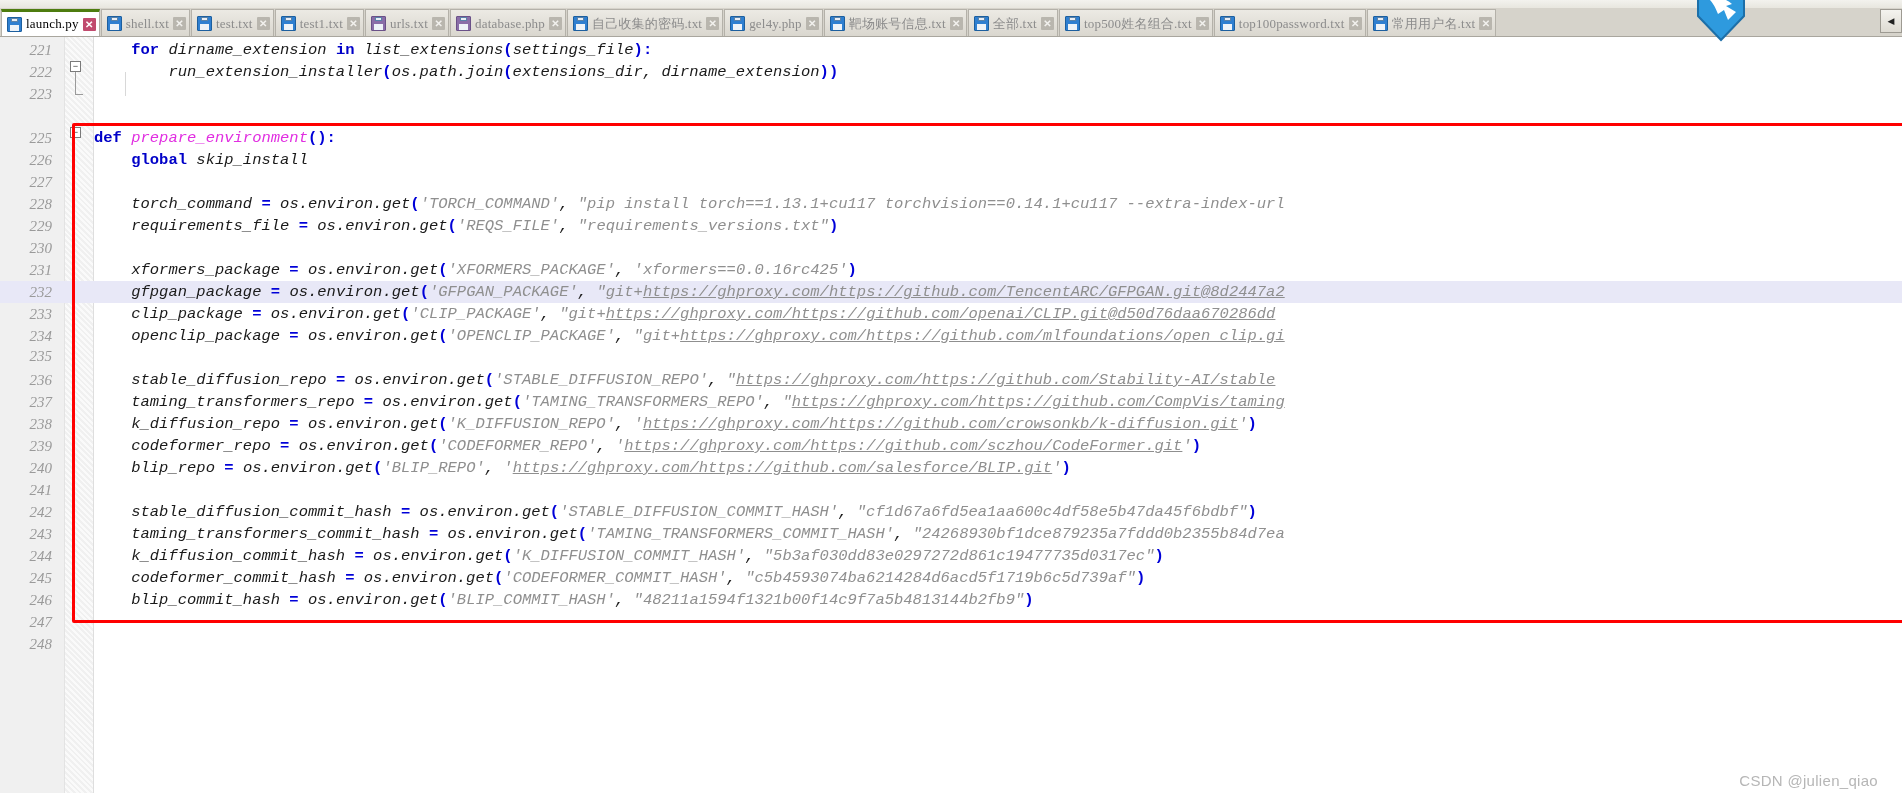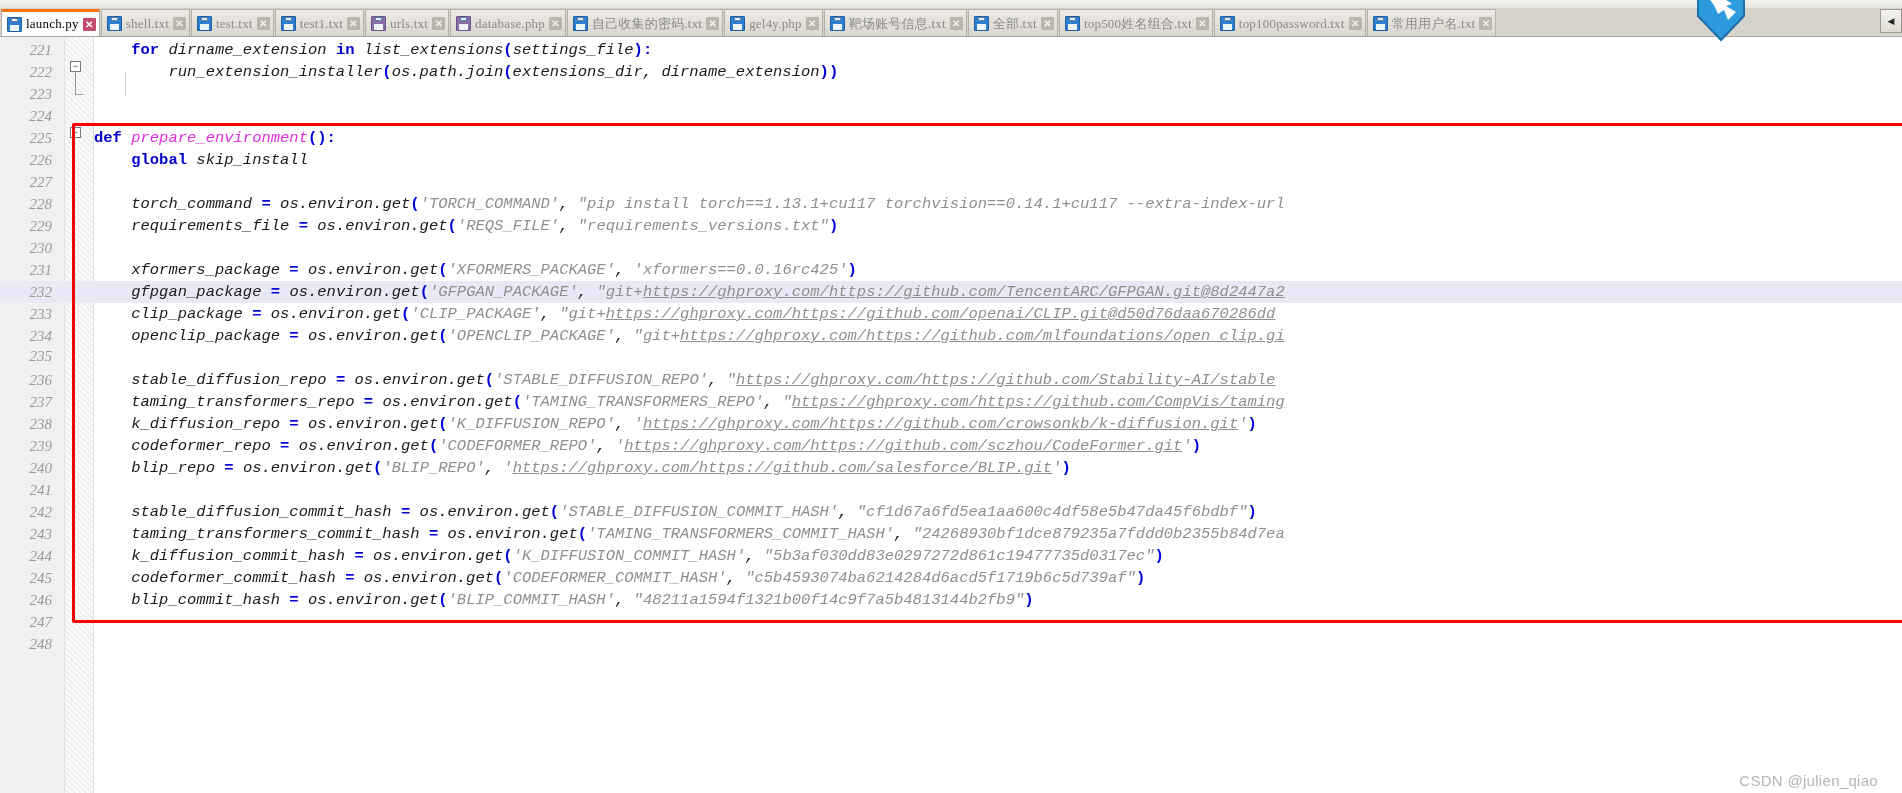--- a/index.html
+++ b/index.html
@@ -28,21 +28,21 @@
   }
   .tab{
     position:relative;display:inline-block;height:28px;
     margin:1px 0 0 1px;padding:0 3px 0 5px;
     background:linear-gradient(#eceae4,#d9d6ce);
     border:1px solid #b4b1a9;border-bottom:none;
     vertical-align:top;box-sizing:border-box;
   }
   .tab.active{
     background:#ffffff;
-    border-top:3px solid #f97316;
+    border-top:3px solid #4d7c0f;
     padding-top:0;
     height:28px;
     z-index:5;
   }
   .tab-inner{display:flex;align-items:center;height:100%;gap:4px;}
   .tab.active .tab-inner{height:24px;}
   .disk{
     width:13px;height:13px;flex:0 0 13px;border-radius:1px;position:relative;
     background:#2f7fd0;border:1px solid #1d5f9e;
   }
@@ -226,21 +226,20 @@
     <div class="fold-foot" style="left:75px;top:57px;width:8px;"></div>
 
     <div class="fold-box" style="left:70px;top:90px;">−</div>
 
     <div class="indent-guide" style="left:125px;top:35px;height:24px;"></div>
 
     <div class="code-area" id="code-area">
         <div class="ln-row" style="top: 2px;"><div class="ln-num">221</div><div class="ln-code"><span class="id">    </span><span class="k">for</span><span class="id"> </span><span class="id">dirname_extension</span><span class="id"> </span><span class="k">in</span><span class="id"> </span><span class="id">list_extensions</span><span class="op">(</span><span class="id">settings_file</span><span class="op">)</span><span class="op">:</span></div></div>
         <div class="ln-row" style="top: 24px;"><div class="ln-num">222</div><div class="ln-code"><span class="id">        </span><span class="id">run_extension_installer</span><span class="op">(</span><span class="id">os.path.join</span><span class="op">(</span><span class="id">extensions_dir</span><span class="id">, </span><span class="id">dirname_extension</span><span class="op">))</span></div></div>
         <div class="ln-row" style="top: 46px;"><div class="ln-num">223</div><div class="ln-code"></div></div>
-        <div class="ln-row" style="top: 68px;"><div class="ln-num">224</div><div class="ln-code"></div></div>
         <div class="ln-row" style="top: 90px;"><div class="ln-num">225</div><div class="ln-code"><span class="k">def</span><span class="id"> </span><span class="fn">prepare_environment</span><span class="op">()</span><span class="op">:</span></div></div>
         <div class="ln-row" style="top: 112px;"><div class="ln-num">226</div><div class="ln-code"><span class="id">    </span><span class="k">global</span><span class="id"> </span><span class="id">skip_install</span></div></div>
         <div class="ln-row" style="top: 134px;"><div class="ln-num">227</div><div class="ln-code"></div></div>
         <div class="ln-row" style="top: 156px;"><div class="ln-num">228</div><div class="ln-code"><span class="id">    </span><span class="id">torch_command</span><span class="id"> </span><span class="op">=</span><span class="id"> </span><span class="id">os.environ.get</span><span class="op">(</span><span class="str">'TORCH_COMMAND'</span><span class="id">, </span><span class="str">"pip install torch==1.13.1+cu117 torchvision==0.14.1+cu117 --extra-index-url</span></div></div>
         <div class="ln-row" style="top: 178px;"><div class="ln-num">229</div><div class="ln-code"><span class="id">    </span><span class="id">requirements_file</span><span class="id"> </span><span class="op">=</span><span class="id"> </span><span class="id">os.environ.get</span><span class="op">(</span><span class="str">'REQS_FILE'</span><span class="id">, </span><span class="str">"requirements_versions.txt"</span><span class="op">)</span></div></div>
         <div class="ln-row" style="top: 200px;"><div class="ln-num">230</div><div class="ln-code"></div></div>
         <div class="ln-row" style="top: 222px;"><div class="ln-num">231</div><div class="ln-code"><span class="id">    </span><span class="id">xformers_package</span><span class="id"> </span><span class="op">=</span><span class="id"> </span><span class="id">os.environ.get</span><span class="op">(</span><span class="str">'XFORMERS_PACKAGE'</span><span class="id">, </span><span class="str">'xformers==0.0.16rc425'</span><span class="op">)</span></div></div>
         <div class="ln-row hl" style="top: 244px;"><div class="ln-num">232</div><div class="ln-code"><span class="id">    </span><span class="id">gfpgan_package</span><span class="id"> </span><span class="op">=</span><span class="id"> </span><span class="id">os.environ.get</span><span class="op">(</span><span class="str">'GFPGAN_PACKAGE'</span><span class="id">, </span><span class="str">"git+</span><span class="url">https://ghproxy.com/https://github.com/TencentARC/GFPGAN.git@8d2447a2</span></div></div>
         <div class="ln-row" style="top: 266px;"><div class="ln-num">233</div><div class="ln-code"><span class="id">    </span><span class="id">clip_package</span><span class="id"> </span><span class="op">=</span><span class="id"> </span><span class="id">os.environ.get</span><span class="op">(</span><span class="str">'CLIP_PACKAGE'</span><span class="id">, </span><span class="str">"git+</span><span class="url">https://ghproxy.com/https://github.com/openai/CLIP.git@d50d76daa670286dd</span></div></div>
         <div class="ln-row" style="top: 288px;"><div class="ln-num">234</div><div class="ln-code"><span class="id">    </span><span class="id">openclip_package</span><span class="id"> </span><span class="op">=</span><span class="id"> </span><span class="id">os.environ.get</span><span class="op">(</span><span class="str">'OPENCLIP_PACKAGE'</span><span class="id">, </span><span class="str">"git+</span><span class="url">https://ghproxy.com/https://github.com/mlfoundations/open_clip.gi</span></div></div>

